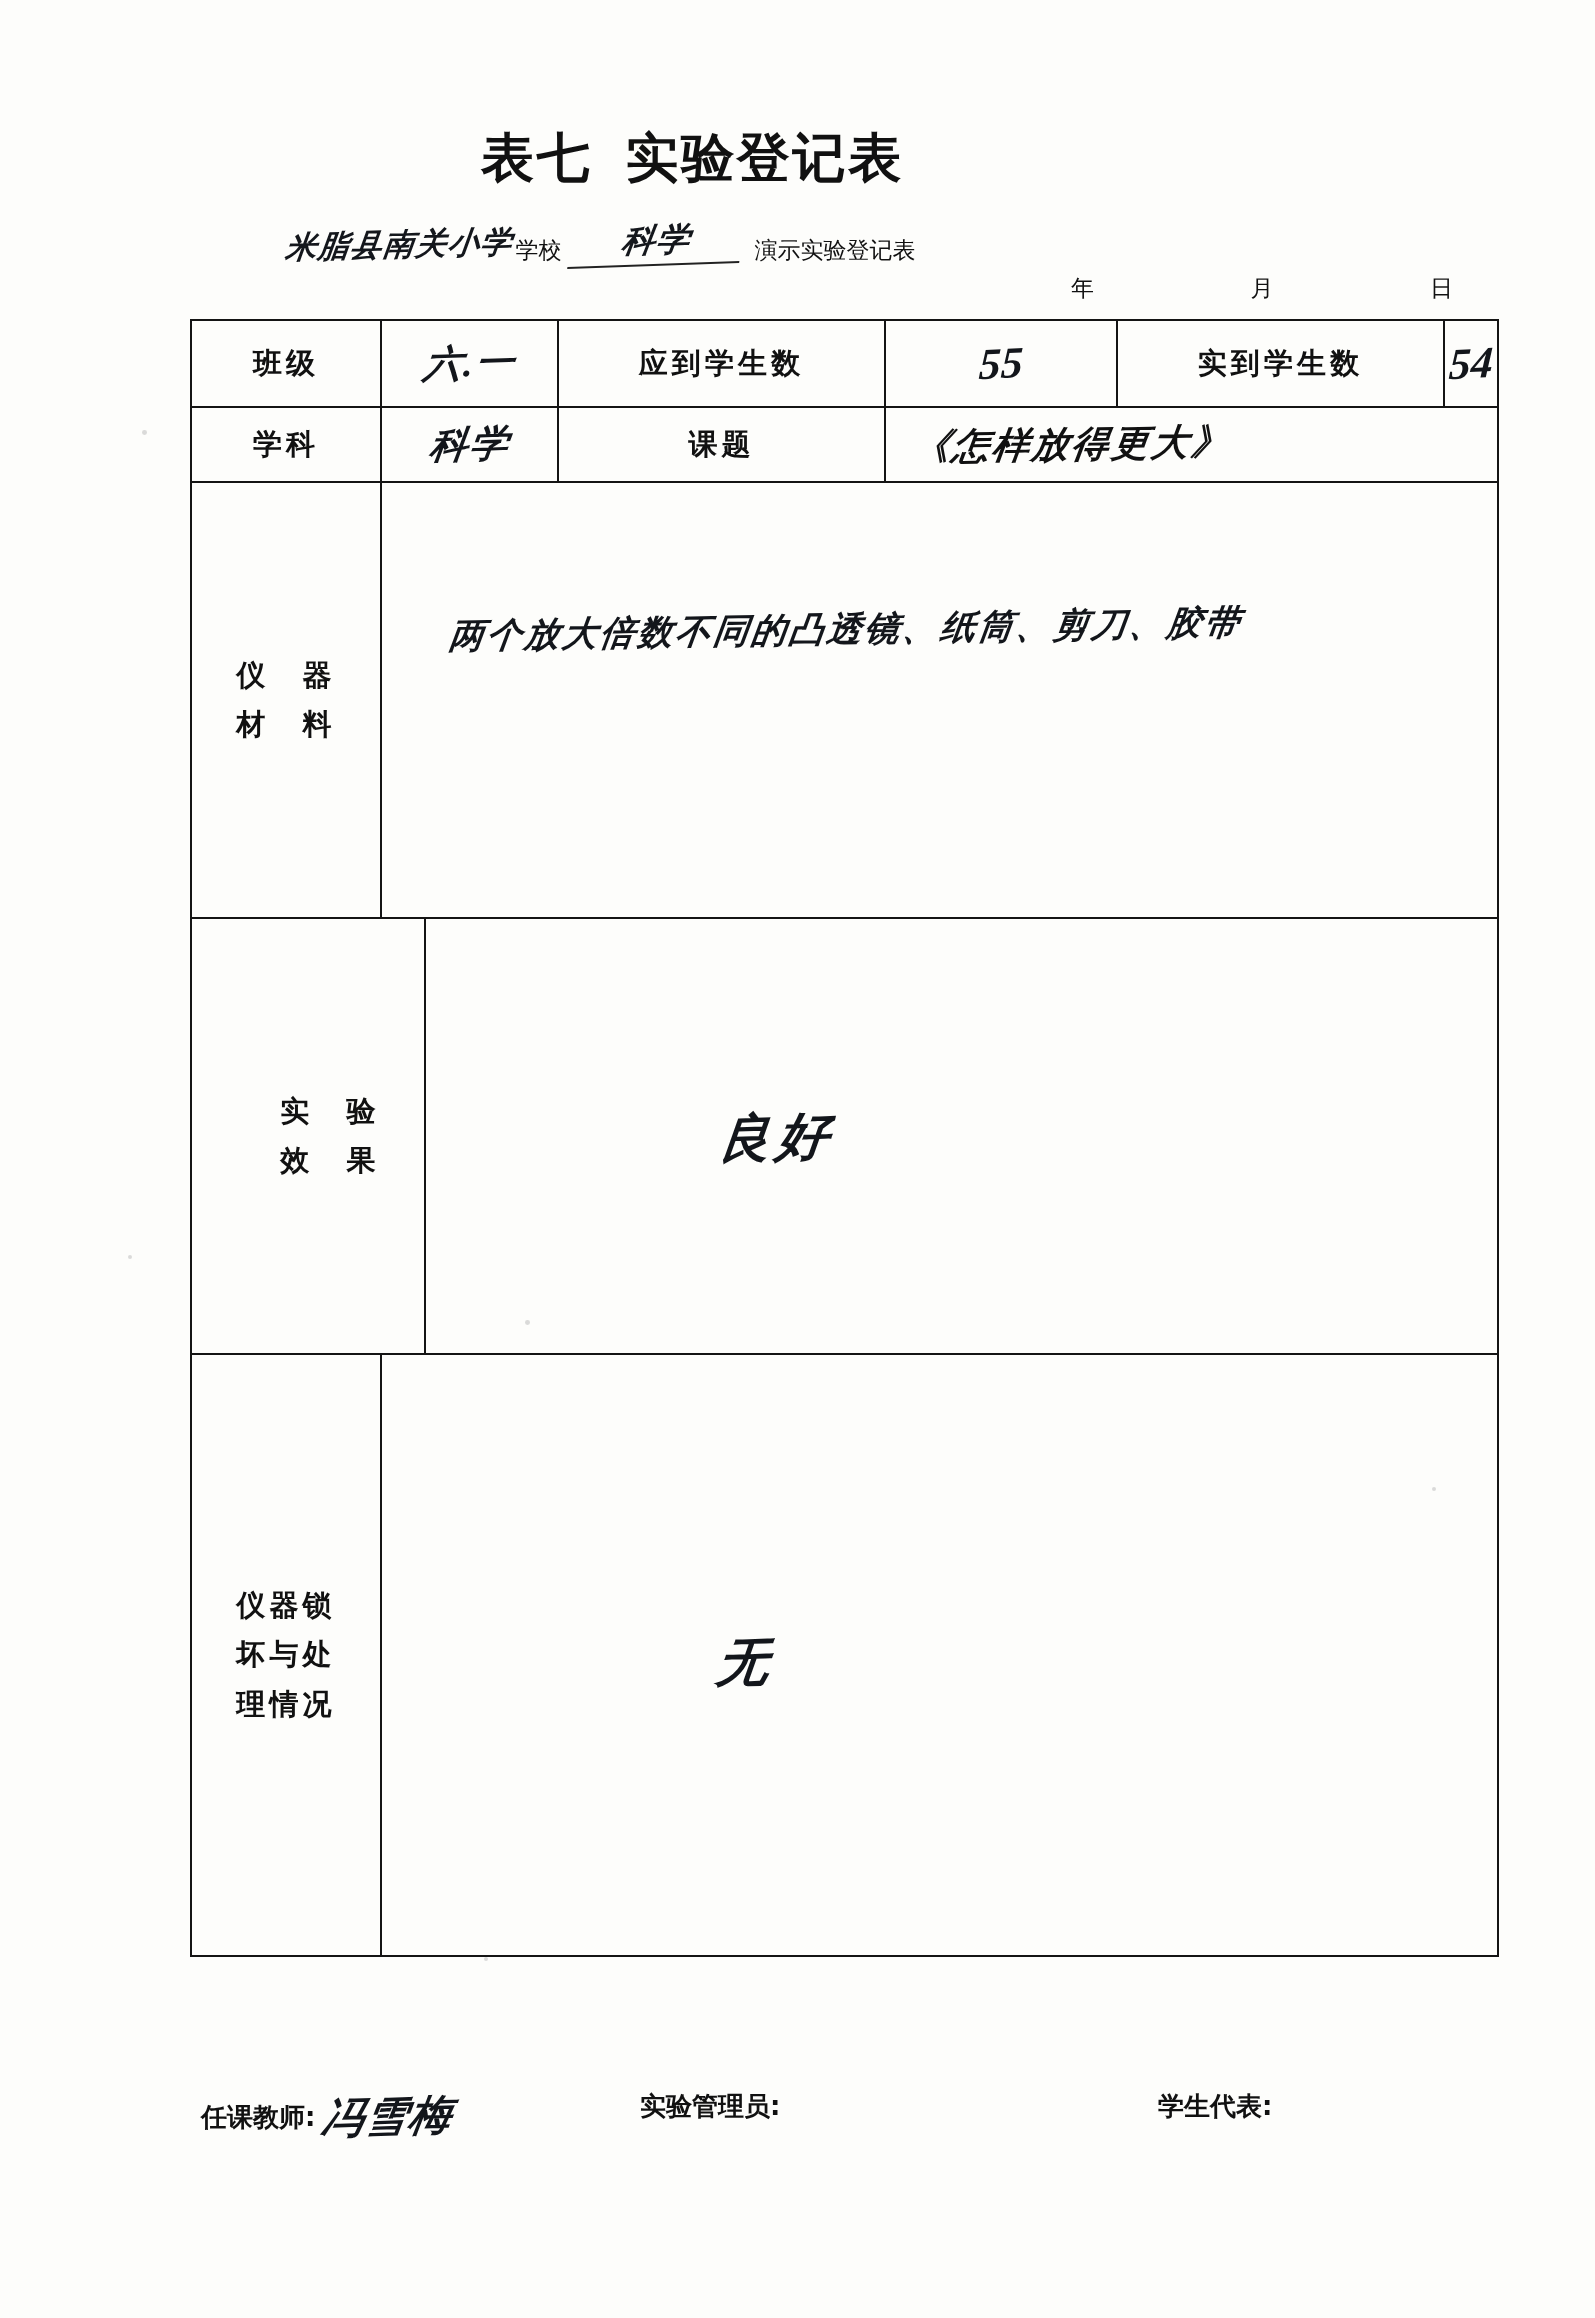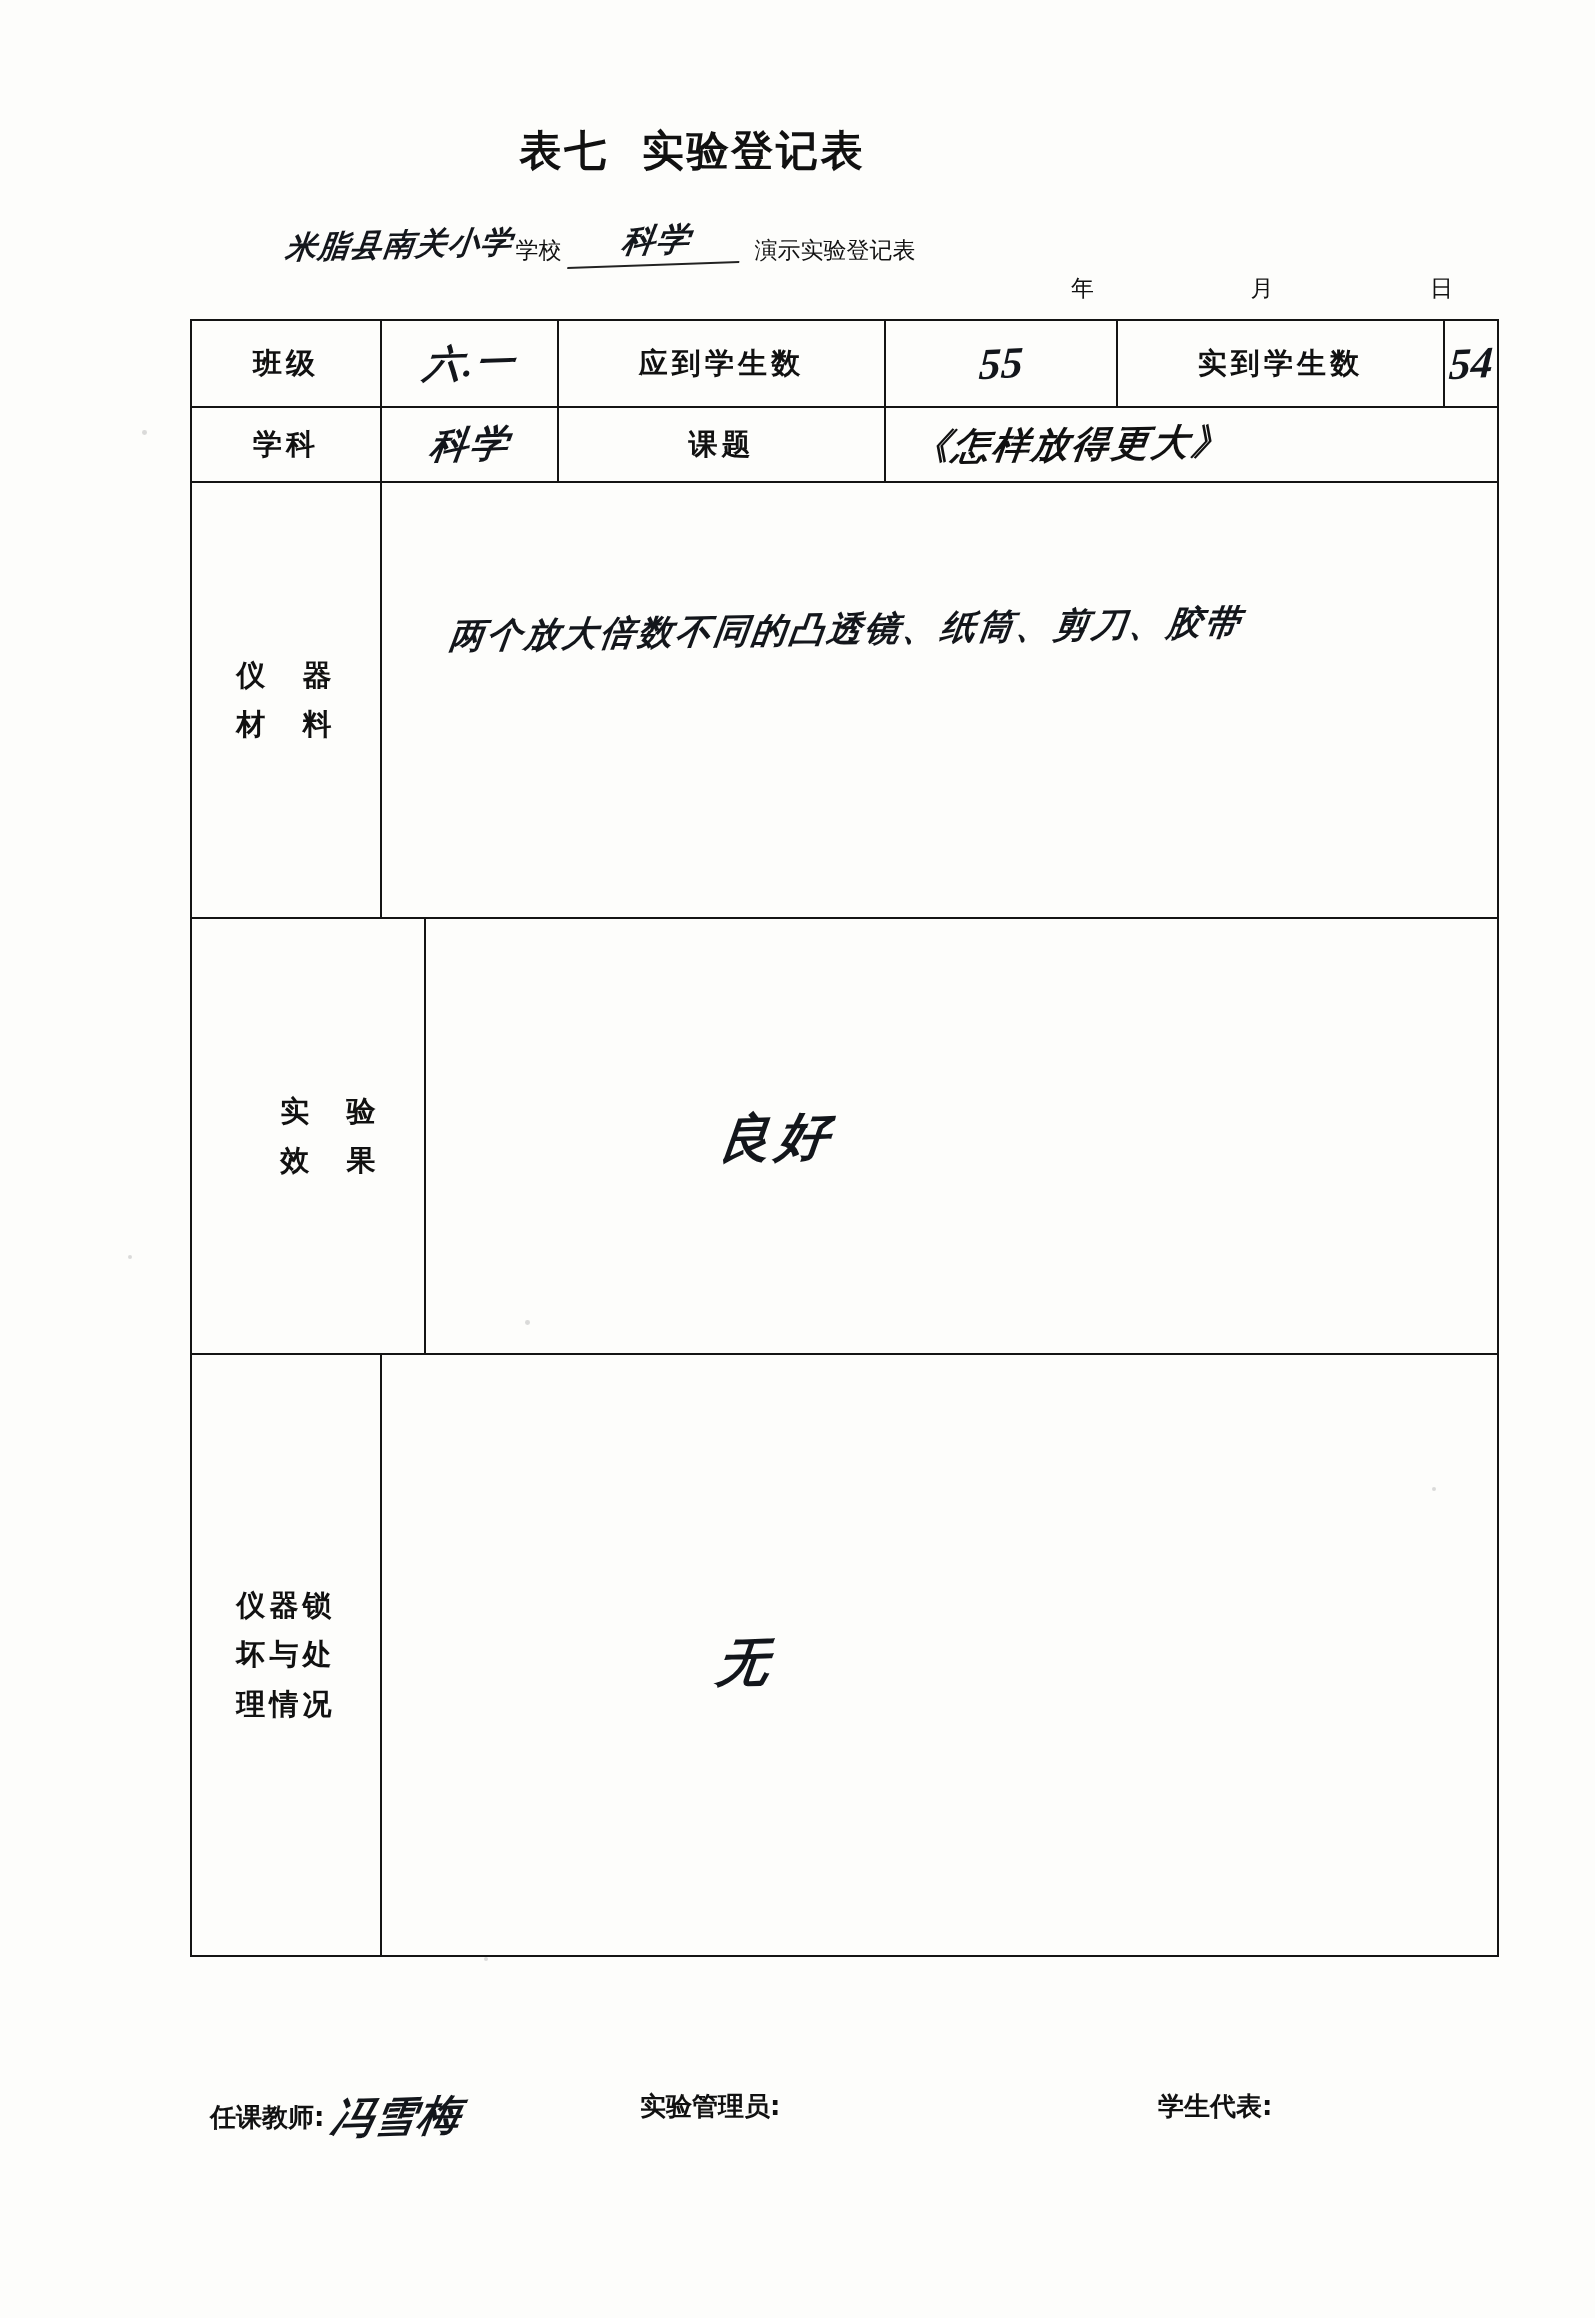--- a/index.html
+++ b/index.html
@@ -27,21 +27,21 @@
     border-radius: 50%;
     opacity: .55;
   }
 
   .doc-title {
     position: absolute;
     top: 123px;
     left: 0;
     width: 1385px;
     text-align: center;
-    font-size: 42px;
+    font-size: 53px;
     font-weight: bold;
     letter-spacing: 2.7px;
     font-family: "DejaVu Sans", sans-serif;
   }
   .doc-title .sp { display: inline-block; width: 33px; }
 
   .subline {
     position: absolute;
     top: 218px;
     left: 286px;
@@ -215,21 +215,21 @@
     position: absolute;
     top: 2085px;
     left: 190px;
     width: 1309px;
     height: 89px;
     font-size: 26px;
     font-weight: bold;
     font-family: "DejaVu Sans", sans-serif;
   }
   .f-item { position: absolute; display: flex; align-items: center; }
-  .f1 { left: 20px;  top: 4.1px; justify-content: center; }
+  .f1 { left: 11px;  top: 4.1px; justify-content: center; }
   .f2 { left: 450px; top: 4.1px; }
   .f3 { left: 968px;top: 4.1px; }
   .sign-hand {
     font-family: "Liberation Serif", serif;
     font-style: italic;
     font-weight: bold;
     font-size: 42px;
     letter-spacing: 1.4px;
     transform: skewX(-10deg) rotate(-2deg);
     margin-left: 6.8px;

